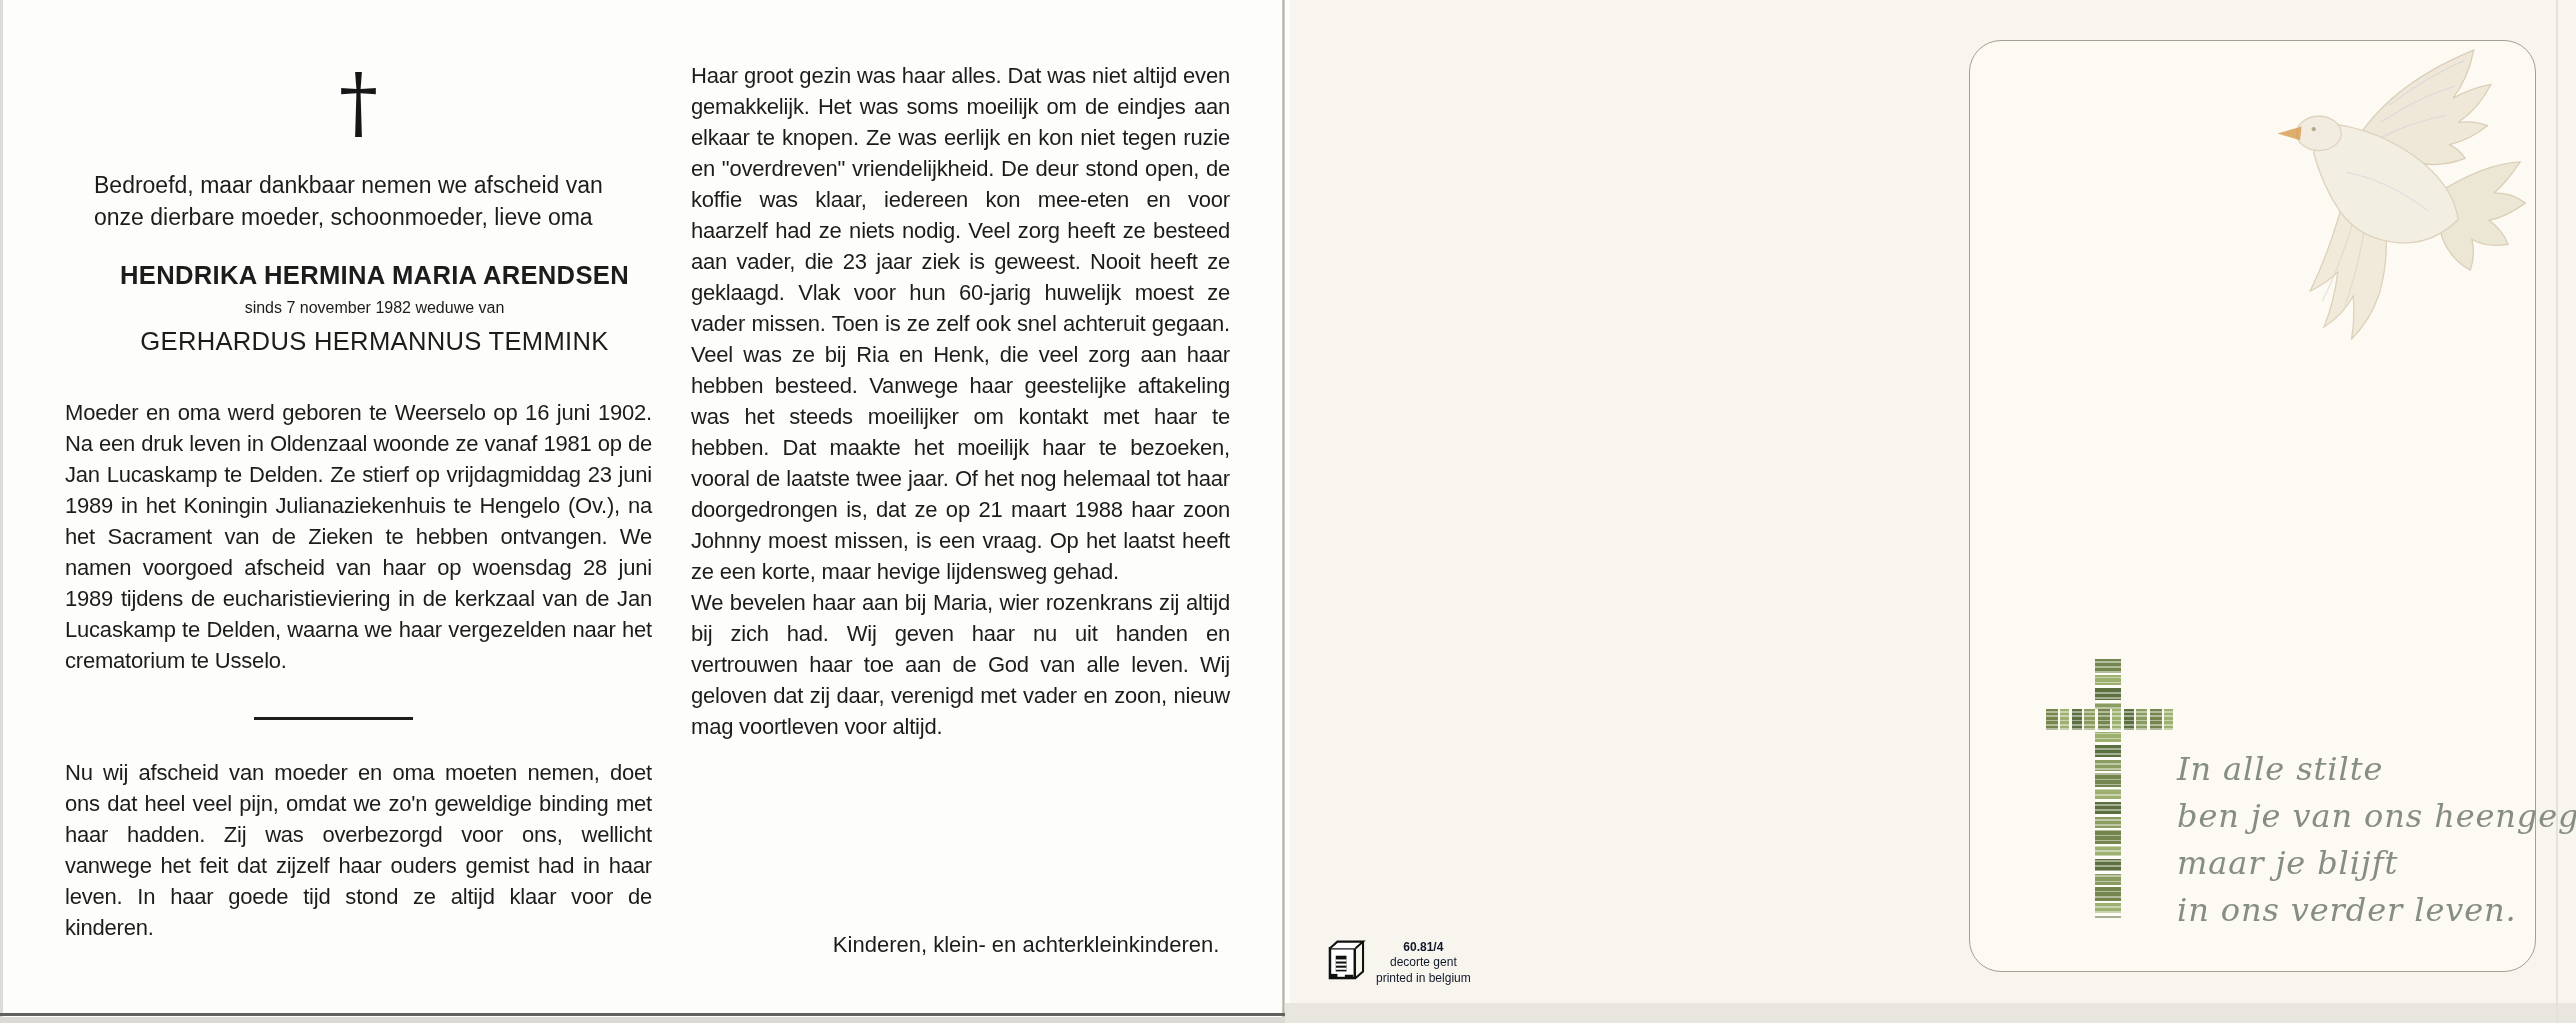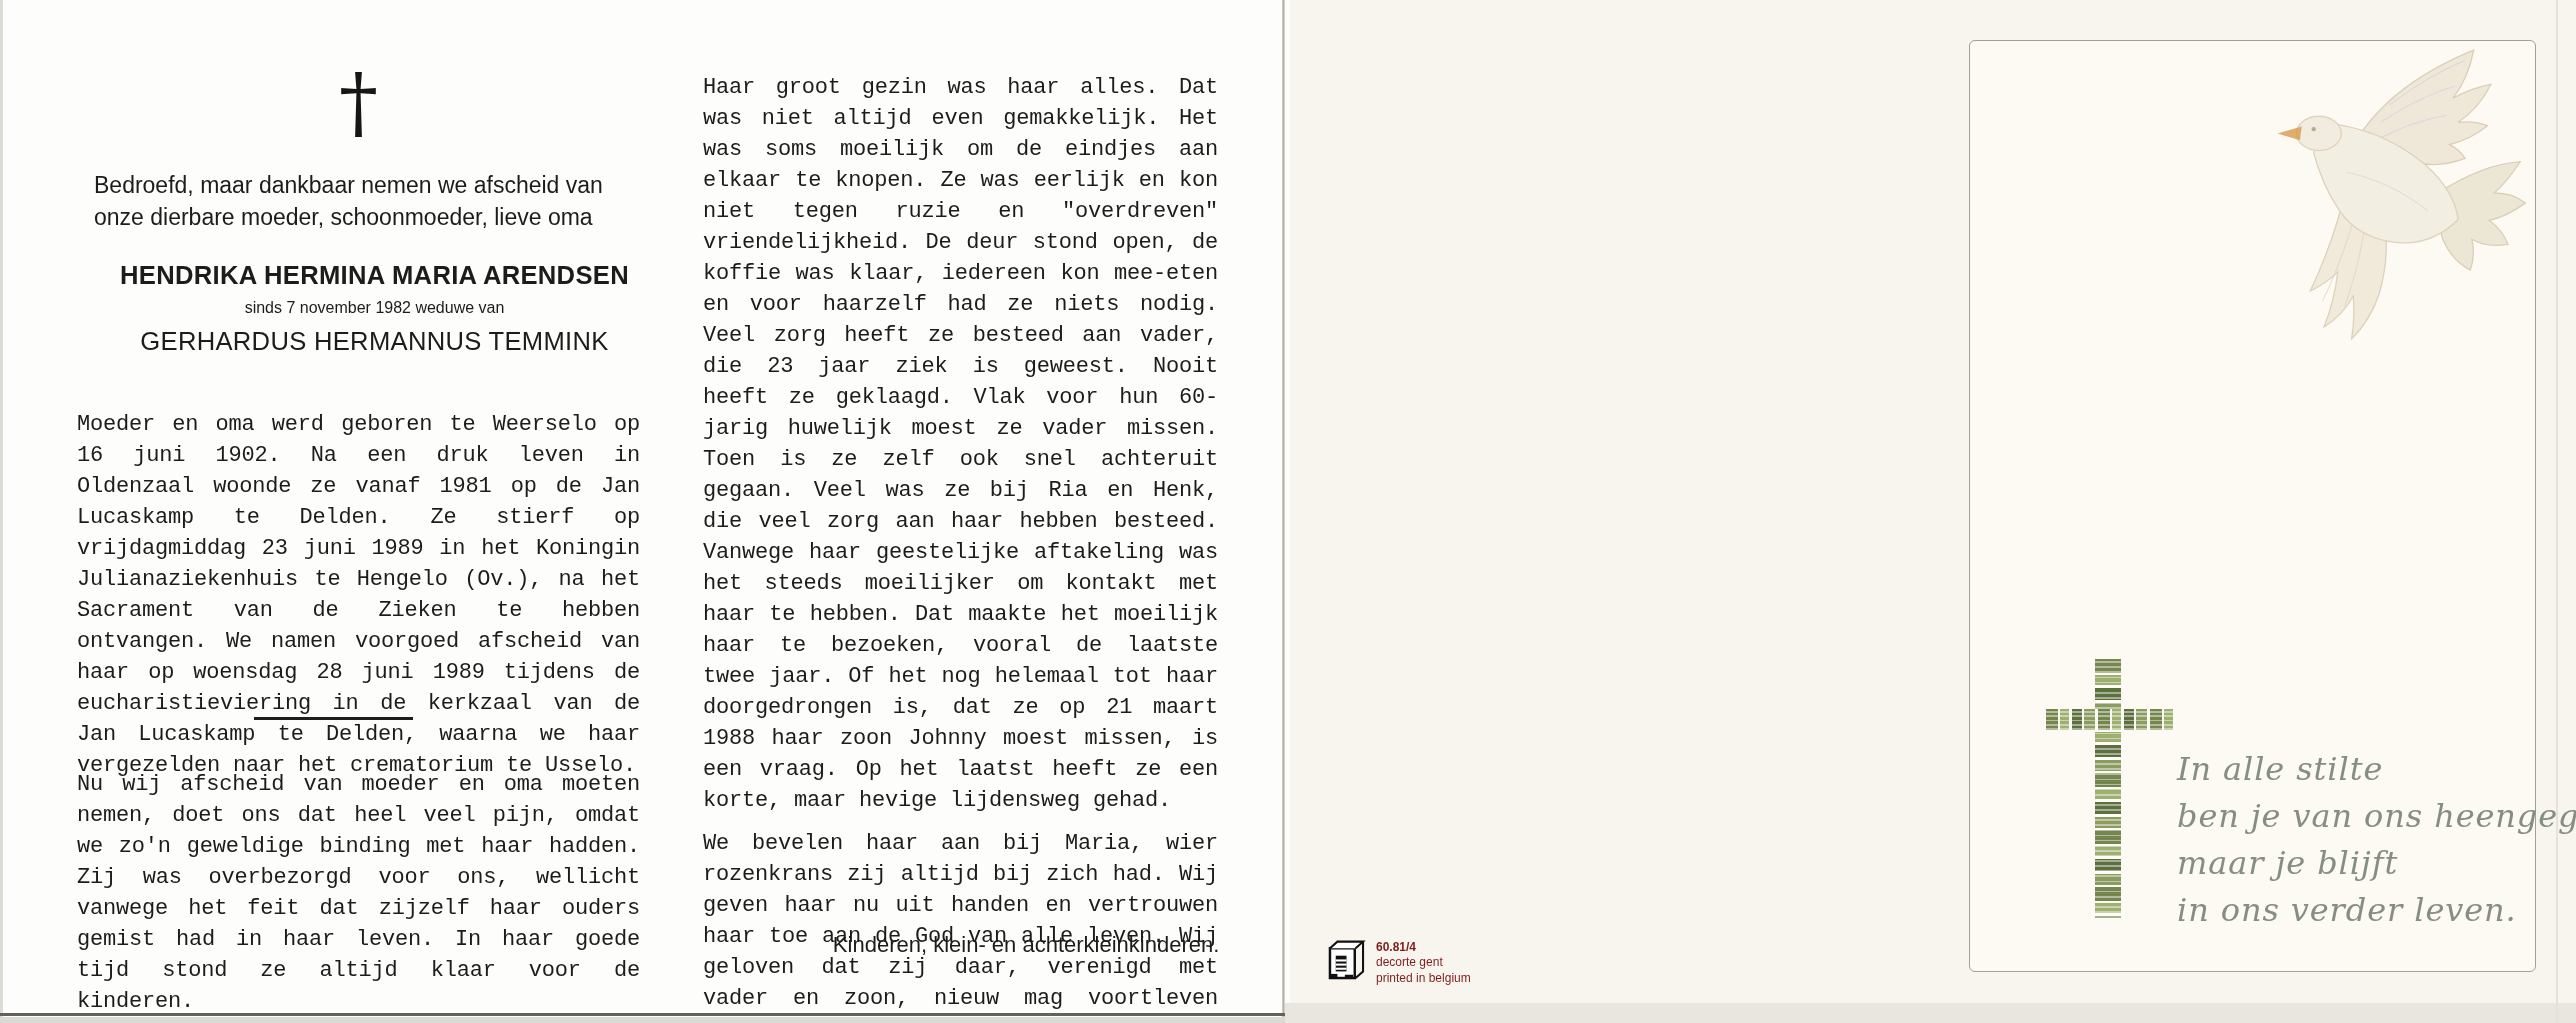--- a/index.html
+++ b/index.html
@@ -37,38 +37,38 @@
 
   .dagger{position:absolute;top:63px;left:0;width:100%;text-align:center;
           font-family:"DejaVu Serif", serif;font-size:78px;line-height:1;color:#161616;}
   .intro{position:absolute;top:169px;left:29px;width:529px;margin:0;text-align:left;
          font-size:23px;line-height:32px;}
   .names{position:absolute;top:258px;left:16px;width:100%;text-align:center;}
   .deceased{font-size:25.6px;font-weight:bold;line-height:34px;letter-spacing:0.3px;}
   .widow{font-size:16px;line-height:32px;}
   .husband{font-size:25.6px;line-height:34px;letter-spacing:0.3px;}
 
-  .para{margin:12px;font-size:22px;line-height:31px;text-align:justify;letter-spacing:-0.2px;font-family:Liberation Mono, monospace;}
+  .para{margin:0;font-size:22px;line-height:31px;text-align:justify;letter-spacing:-0.2px;}
   .p1{position:absolute;top:397px;left:0;right:0;}
   .divider{position:absolute;top:717px;left:189px;width:159px;height:2.6px;background:#1d1d1d;}
   .p2{position:absolute;top:757px;left:0;right:0;}
 
   .block1{position:absolute;top:60px;left:0;right:0;}
   .b2{position:absolute;top:809px;left:0;right:0;}
   .signature{position:absolute;top:923px;right:1.7px;margin:9px;font-size:22px;}
 
   
   .printer-mark{position:absolute;left:1327px;top:938px;width:222px;height:60px;}
   .pm-icon{position:absolute;left:0;top:1.7px;width:39px;height:43px;}
-  .pm-text{position:absolute;left:49px;top:1.7px;font-size:12px;line-height:15.4px;color:#7f1d1d;white-space:nowrap;}
+  .pm-text{position:absolute;left:49px;top:1.7px;font-size:12px;line-height:15.4px;color:#0f172a;white-space:nowrap;text-align:center;}
   .pm-code{font-weight:bold;}
 
   
   .card{position:absolute;left:1969px;top:40px;width:565px;height:930px;
-        border:1.7px solid var(--card-border);border-radius:6px;background:var(--card-bg);}
+        border:1.7px solid var(--card-border);border-radius:32px;background:var(--card-bg);}
   .dove{position:absolute;left:299px;top:1.7px;width:258px;height:297px;opacity:.95;}
 
   .cross-v{position:absolute;left:125px;top:618px;width:25.6px;height:259px;
     background:
       repeating-linear-gradient(0deg, rgba(255,255,255,.45) 0 1.7px, rgba(255,255,255,0) 1.7px 5.1px),
       repeating-linear-gradient(180deg,
         var(--cross-mid) 0 13.6px, #fdfcf6 13.6px 16px,
         var(--cross-light) 16px 26.4px, #fdfcf6 26.4px 29px,
         var(--cross-dark) 29px 41px, #fdfcf6 41px 44px,
         #8a9c60 44px 55px, #fdfcf6 55px 57px);}

